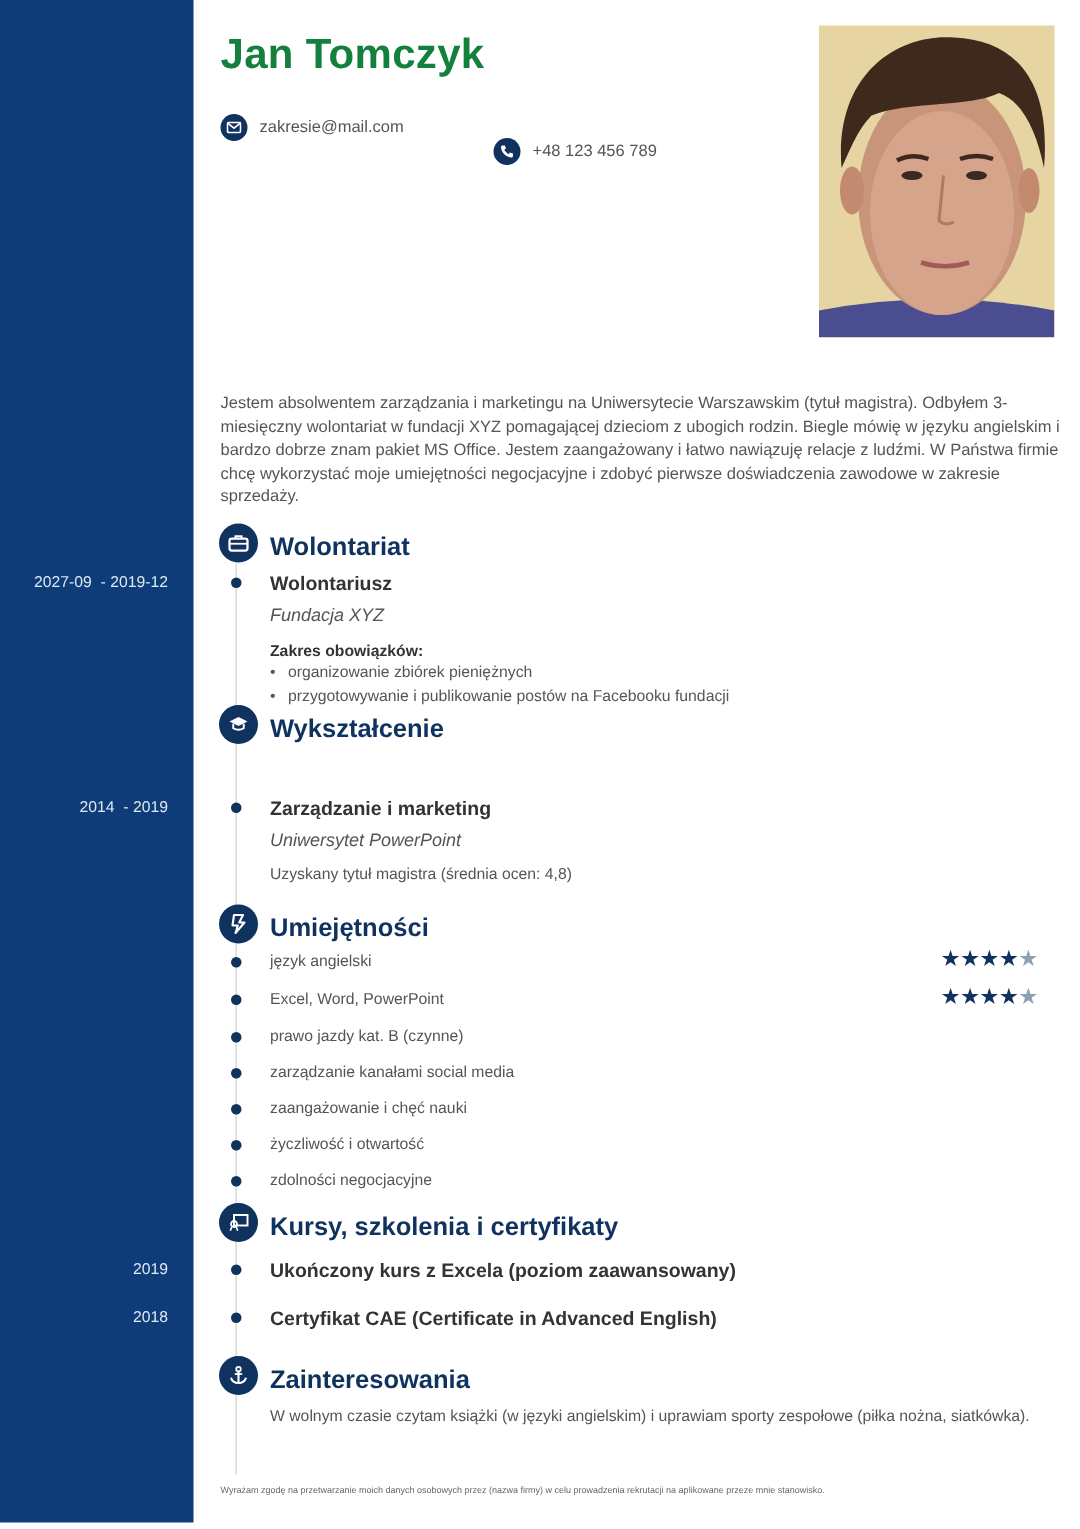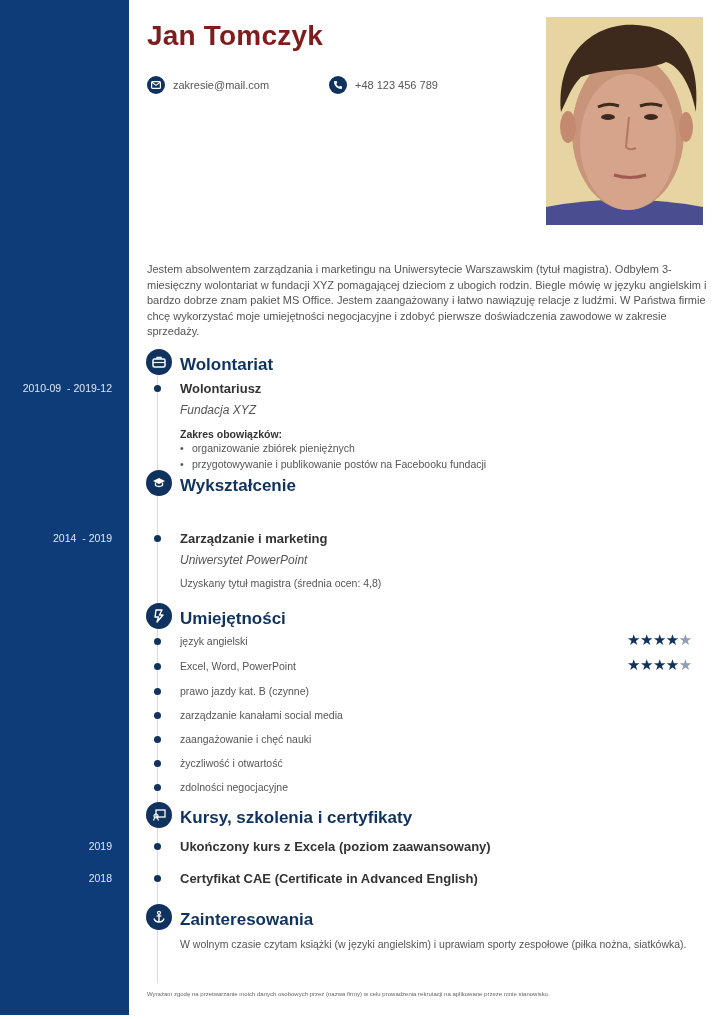--- a/index.html
+++ b/index.html
@@ -1,26 +1,26 @@
 <!DOCTYPE html>
 <html><head>
 <meta charset="utf-8">
 <style>
   * { box-sizing: border-box; margin: 0; padding: 0; }
   html, body { width: 720px; height: 1019px; background: #ffffff; overflow: hidden; }
   body { position: relative; font-family: "Liberation Sans", sans-serif; color: #333; }
 
   .sidebar { position: absolute; left: 0; top: 0; width: 129px; height: 1015px; background: #0d3c78; }
 
-  .name { position: absolute; left: 147px; top: 20px; font-size: 28px; font-weight: bold; color: #7f1d1d; letter-spacing: 0.2px; }
+  .name { position: absolute; left: 147px; top: 20px; font-size: 28px; font-weight: bold; color: #15803d; letter-spacing: 0.2px; }
 
   .contact { position: absolute; top: 76px; display: flex; align-items: center; font-size: 11px; color: #555; }
   .contact .ico { width: 18px; height: 18px; border-radius: 50%; background: #10325e; display: flex; align-items: center; justify-content: center; margin-right: 8px; }
   .contact.email { left: 147px; }
-  .contact.phone { left: 329px; }
+  .contact.phone { left: 329px; margin-top: 16px; }
 
   .photo { position: absolute; left: 546px; top: 17px; width: 157px; height: 208px; overflow: hidden; background: #e8d9a6; }
 
   .summary { position: absolute; left: 147px; top: 262px; width: 560px; font-size: 11px; line-height: 15.6px; color: #555; }
 
   .timeline-line { position: absolute; left: 157px; top: 362px; width: 1px; height: 621px; background: #d9d9d9; }
 
   .sec-head { position: absolute; left: 146px; display: flex; align-items: flex-end; }
   .sec-icon { width: 26px; height: 26px; border-radius: 50%; background: #10325e; display: flex; align-items: center; justify-content: center; margin-right: 8px; }
   .sec-title { font-size: 17px; font-weight: bold; color: #10325e; }
@@ -94,21 +94,21 @@
 <div class="sec-head" style="top:349px;">
   <span class="sec-icon">
     <svg width="14" height="12" viewBox="0 0 14 12">
         <rect x="1" y="3" width="12" height="8" rx="1.5" fill="none" stroke="#fff" stroke-width="1.5"></rect>
         <path d="M5 3 V1.5 H9 V3" fill="none" stroke="#fff" stroke-width="1.4"></path>
         <line x1="1" y1="6.5" x2="13" y2="6.5" stroke="#fff" stroke-width="1.2"></line>
       </svg>
   </span>
   <span class="sec-title">Wolontariat</span>
 </div>
-<div class="date" style="top:382px;">2010-09  - 2019-12</div>
+<div class="date" style="top:382px;">2027-09  - 2019-12</div>
 <div class="dot" style="top:385px;"></div>
 <div class="item-title" style="top:381px;">Wolontariusz</div>
 <div class="item-sub" style="top:403px;">Fundacja XYZ</div>
 <div class="resp-label" style="top:428px;">Zakres obowiązków:</div>
 <ul class="resp-list" style="top:441px;">
   <li>organizowanie zbiórek pieniężnych</li>
   <li>przygotowywanie i publikowanie postów na Facebooku fundacji</li>
 </ul>
 
 <div class="sec-head" style="top:470px;">

